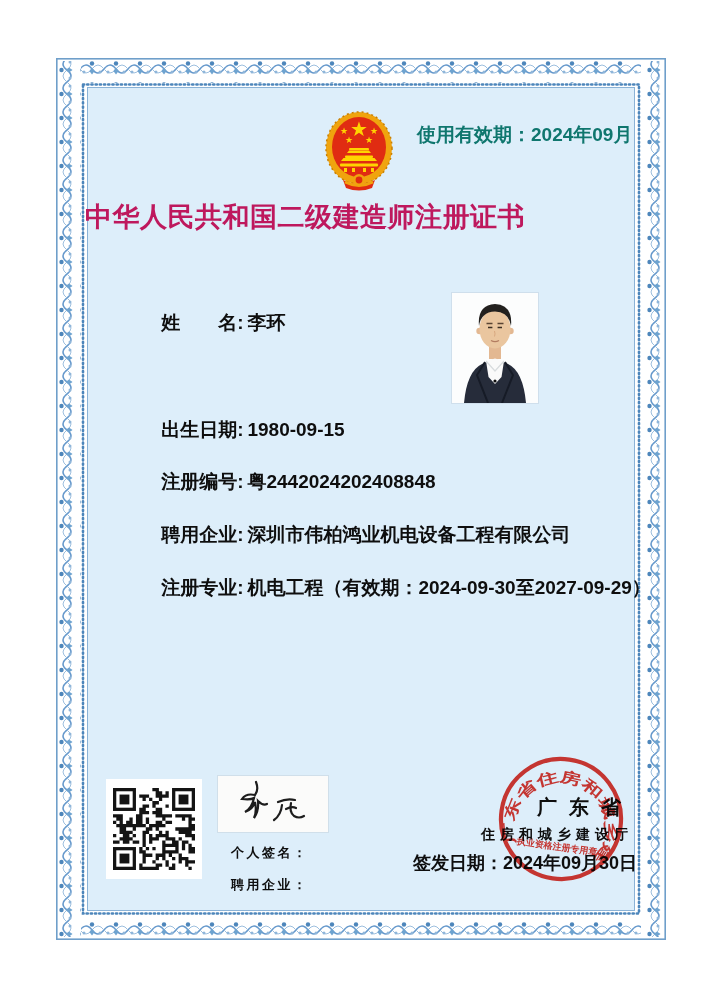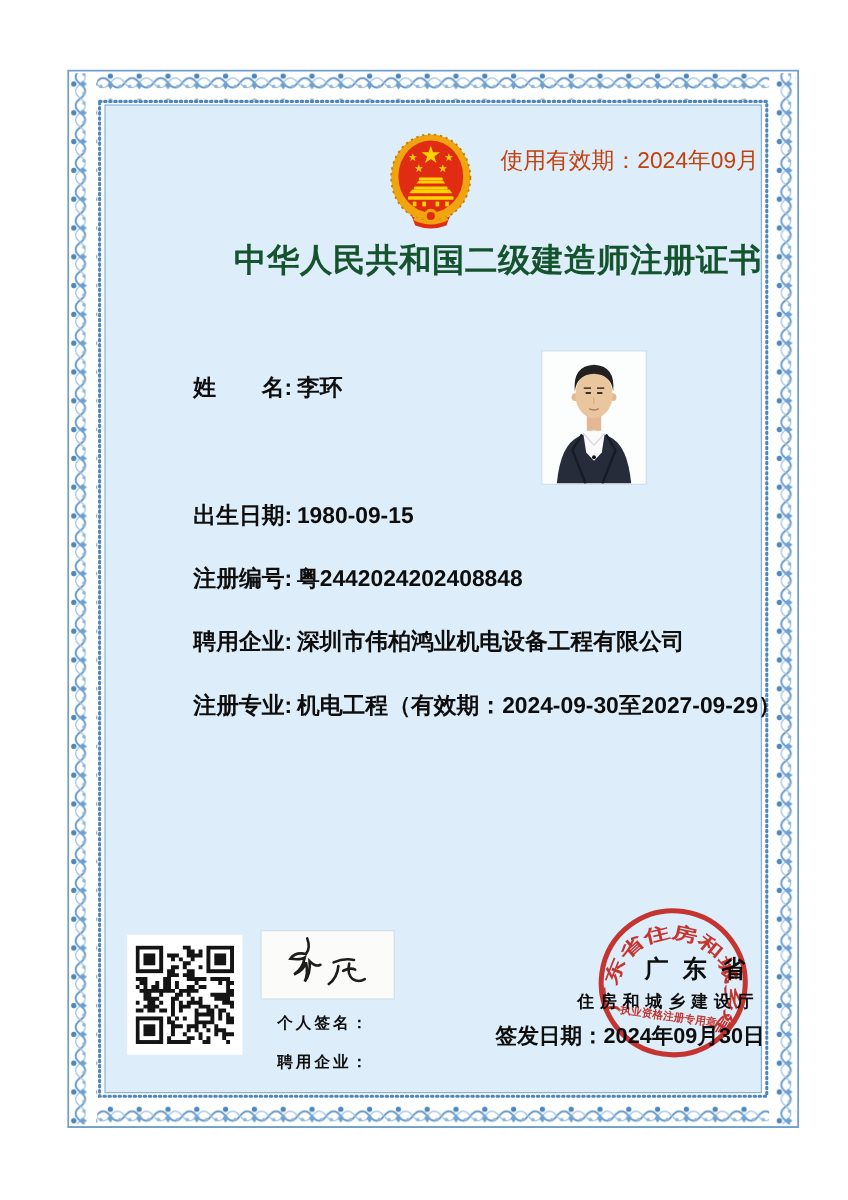--- a/index.html
+++ b/index.html
@@ -6,25 +6,25 @@
   body{
     width:707px;height:1000px;position:relative;background:#ffffff;
     font-family:"Liberation Sans","DejaVu Sans",sans-serif;
     overflow:hidden;color:#101010;
   }
   .page{position:absolute;inset:0;background:#ffffff;}
   .frame-svg{position:absolute;left:56px;top:58px;}
 
   .validity{
     position:absolute;left:417px;top:122px;width:220px;
-    font-size:19px;font-weight:normal;line-height:26px;color:#c2410c;
+    font-size:19px;font-weight:bold;line-height:26px;color:#0f766e;
   }
   .cert-title{
-    position:absolute;left:85px;top:199px;width:550px;text-align:right;
-    font-size:27px;font-weight:bold;color:#14532d;letter-spacing:0.5px;
+    position:absolute;left:85px;top:199px;width:550px;text-align:left;
+    font-size:27px;font-weight:bold;color:#be185d;letter-spacing:0.5px;
     white-space:nowrap;
   }
   .field-row{
     position:absolute;left:140px;font-size:19px;font-weight:bold;
     color:#0e0e0e;white-space:pre;
   }
   .field-row .flabel{white-space:pre;}
   .field-row .fvalue{margin-left:4px;text-align:center;}
   .row-0{top:288px}.row-1{top:342px}.row-2{top:395px}
   .row-3{top:447px}.row-4{top:500px}.row-5{top:553px}

